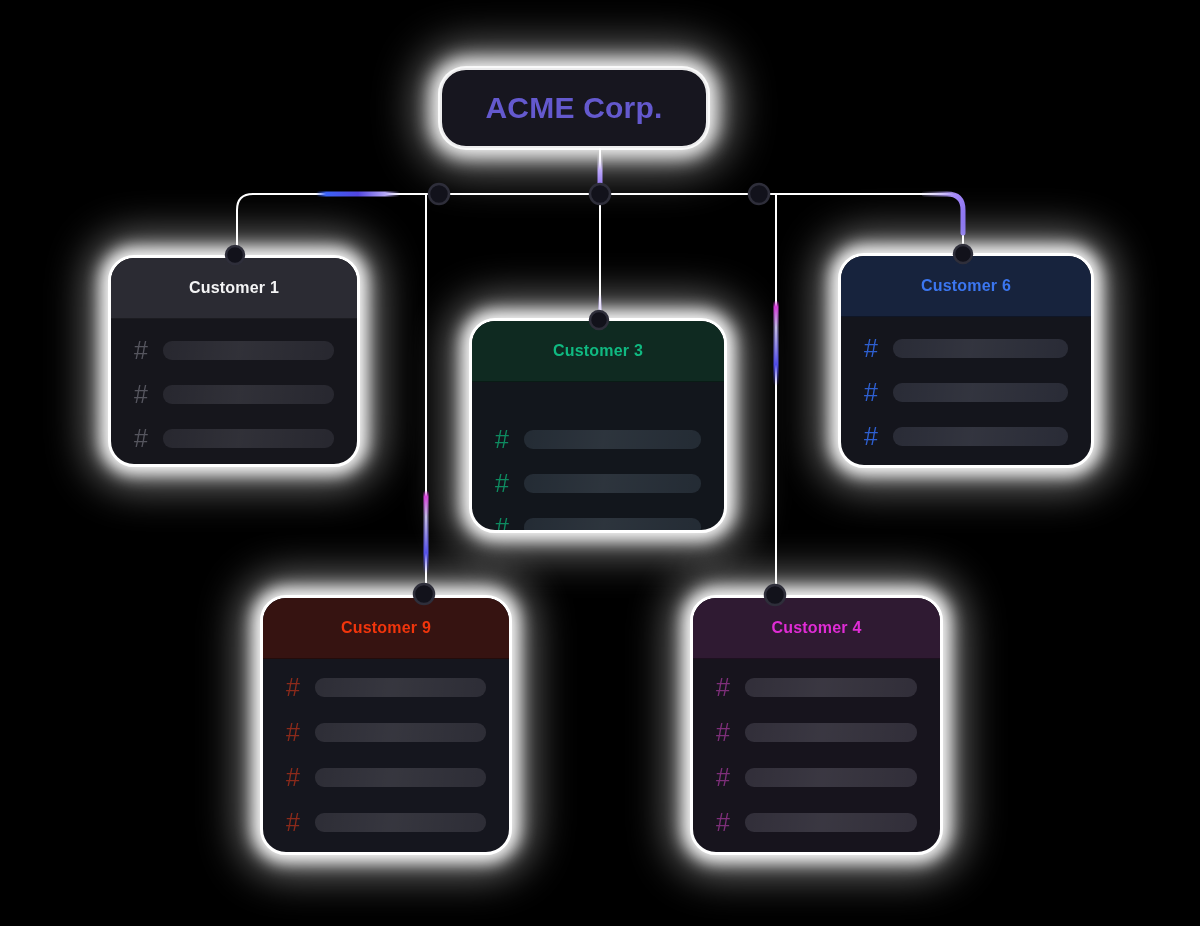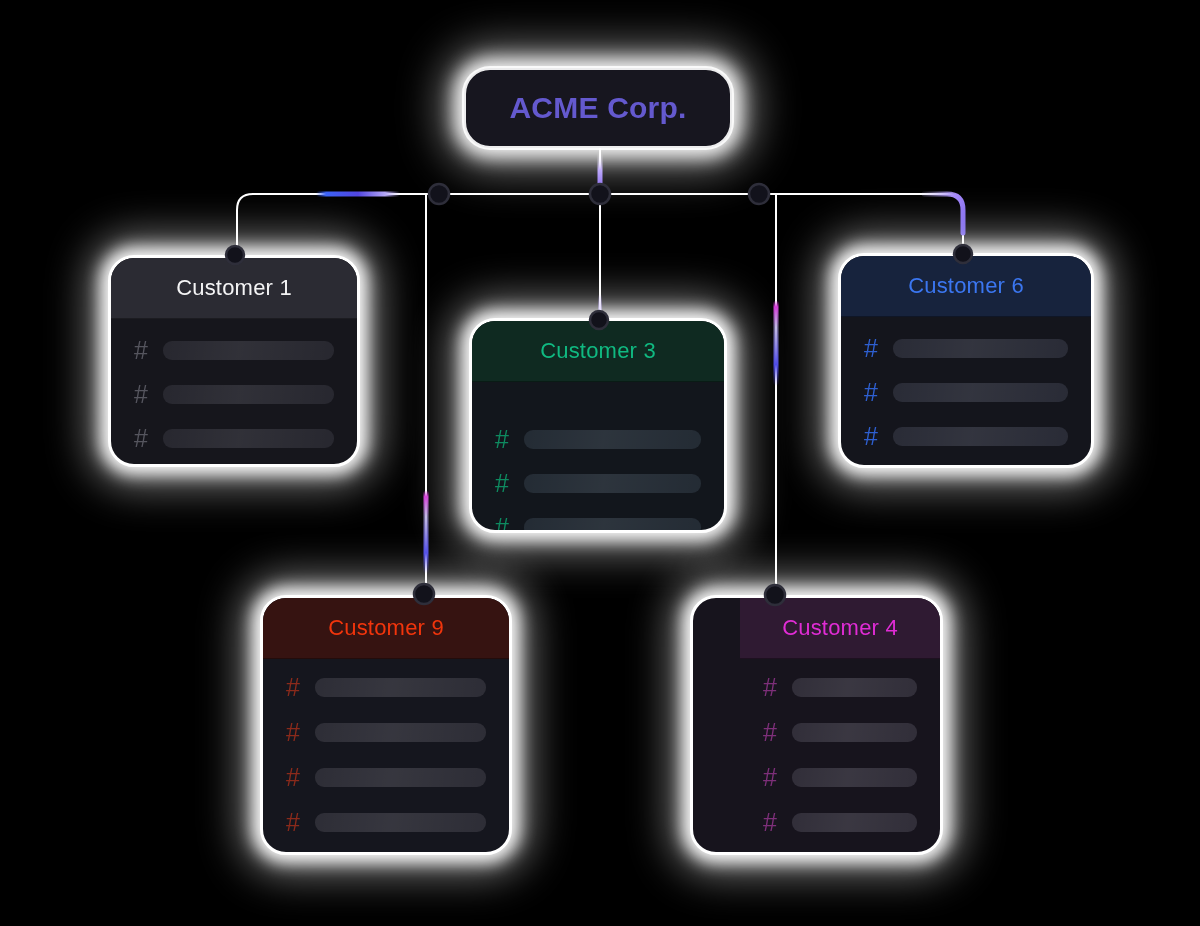--- a/index.html
+++ b/index.html
@@ -8,21 +8,21 @@
     font-family:"Liberation Sans", sans-serif;
     -webkit-font-smoothing:antialiased;
   }
   #canvas{position:absolute;inset:0;width:1200px;height:926px;}
   svg.layer{position:absolute;left:0;top:0;width:1200px;height:926px;pointer-events:none;}
   #edges-layer{z-index:1;}
   #dots-layer{z-index:3;}
 
   
   .root-node{
-    position:absolute;left:464px;top:68px;width:268px;height:80px;
+    position:absolute;left:440px;top:68px;width:268px;height:80px;
     background:var(--body,#17161f);
     border:2px solid rgba(255,255,255,.92);
     border-radius:26px;
     box-shadow:0 0 0 2px rgba(255,255,255,.85), 0 0 18px 10px rgba(255,255,255,.92), 0 0 44px 22px rgba(255,255,255,.45);
     display:flex;align-items:center;justify-content:center;
     z-index:2;box-sizing:border-box;
   }
   .root-title{
     color:var(--title,#6459ce);
     font-size:30px;font-weight:700;letter-spacing:.2px;
@@ -34,32 +34,32 @@
     background:var(--body,#15161d);
     border:3px solid #ffffff;
     border-radius:26px;
     box-shadow:0 0 16px 8px rgba(255,255,255,.95), 0 0 40px 20px rgba(255,255,255,.45);
     overflow:hidden;
     display:flex;flex-direction:column;
   }
   .c1{left:108px;top:255px;width:252px;height:212px;}
   .c2{left:260px;top:595px;width:252px;height:260px;}
   .c3{left:469px;top:318px;width:258px;height:215px;gap:26px;}
-  .c4{left:690px;top:595px;width:253px;height:260px;padding-left:47px;}
+  .c4{left:690px;top:595px;width:253px;height:260px;}
   .c5{left:838px;top:253px;width:256px;height:215px;}
 
   .card-header{
     height:60px;flex:0 0 60px;
     background:var(--header-bg,#2b2b33);
     display:flex;align-items:center;justify-content:center;
     border-bottom:1px solid rgba(0,0,0,.35);
   }
   .card-title{
     color:var(--title,#f4f4f5);
-    font-size:22px;font-weight:400;letter-spacing:.2px;
+    font-size:16px;font-weight:700;letter-spacing:.2px;
   }
   .card-body{
     flex:1;display:flex;flex-direction:column;
     padding:22px 23px 22px 20px;gap:25px;
   }
   .rows-4 .card-body{padding-top:19px;gap:26px;}
   .row{display:flex;align-items:center;gap:12px;}
   .hash{
     color:var(--hash,#55555e);
     font-size:25px;font-weight:500;width:20px;text-align:center;line-height:19px;

